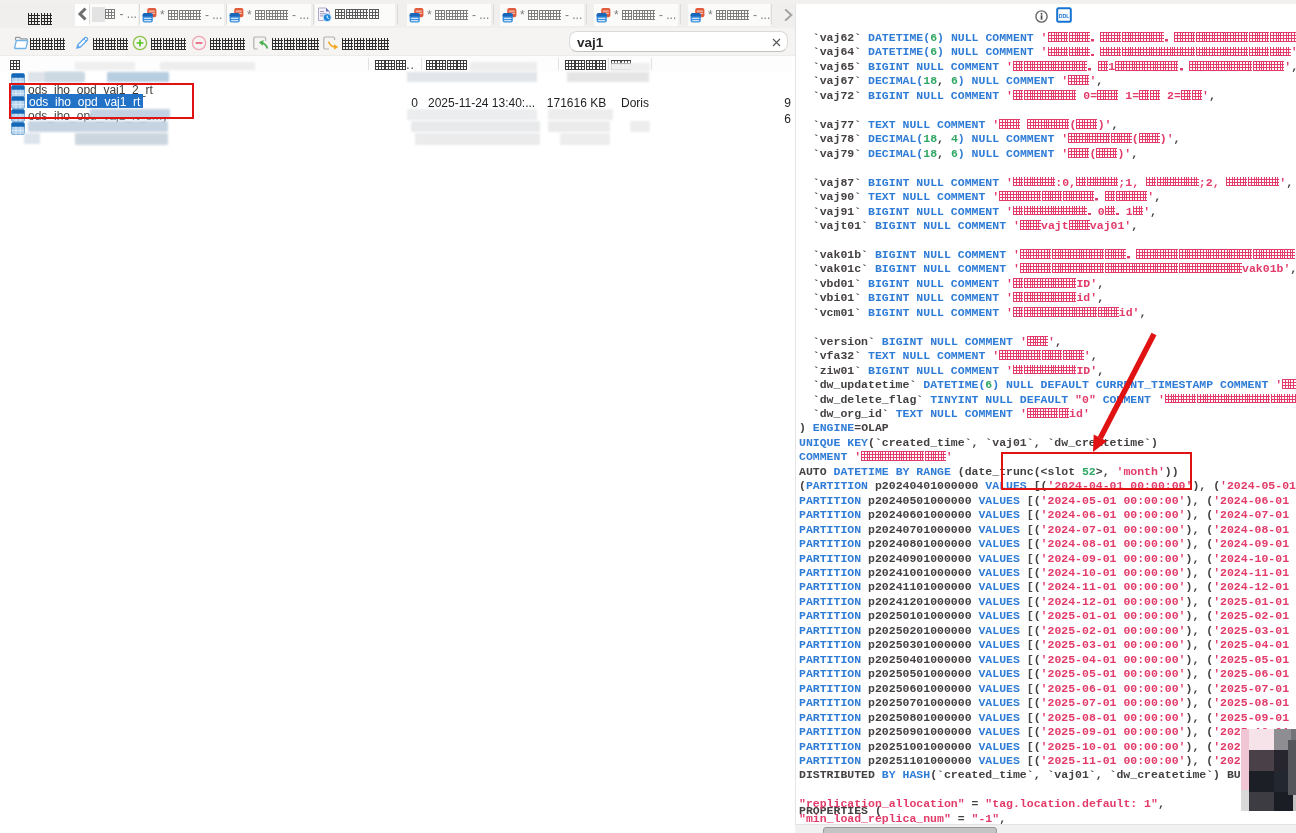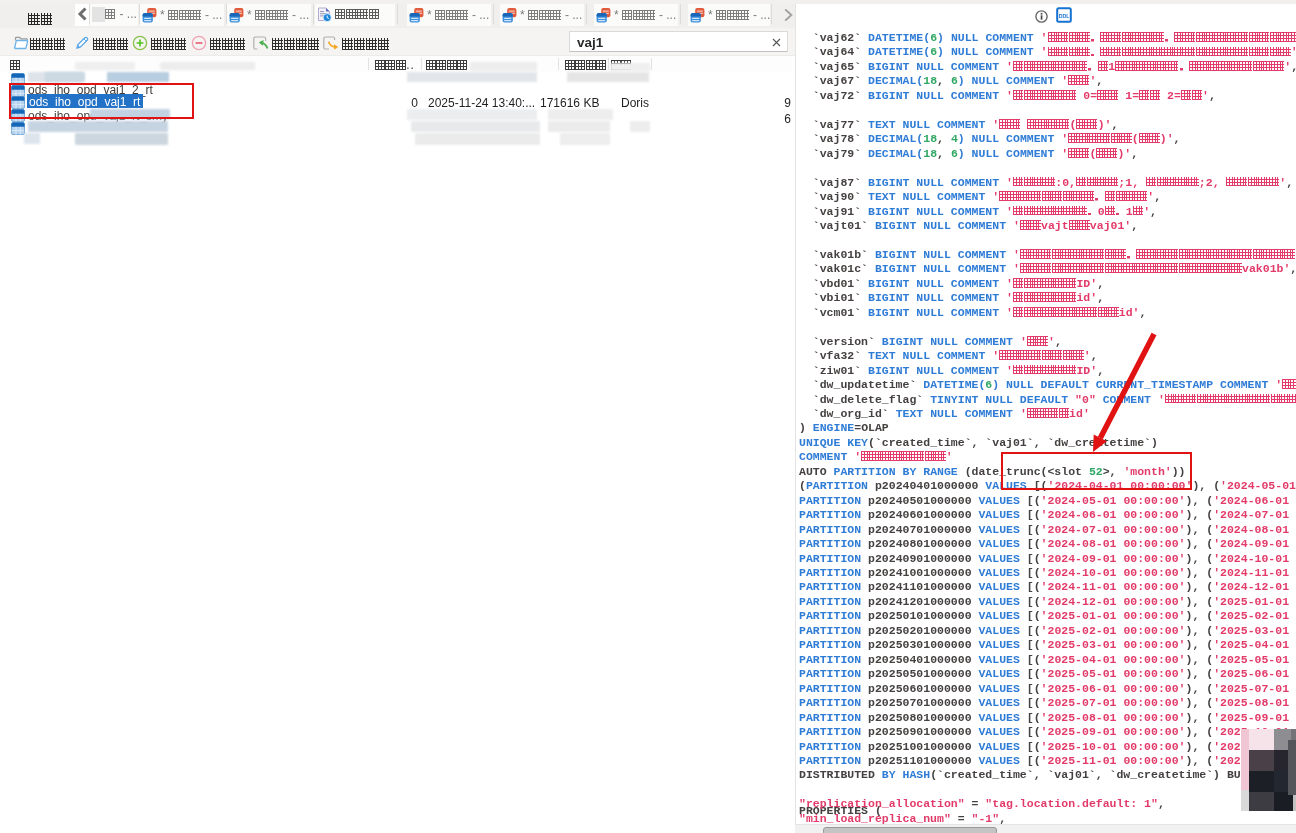--- a/index.html
+++ b/index.html
@@ -19,21 +19,21 @@
   background:repeating-linear-gradient(90deg,currentColor 0 1px,transparent 1px 3px),
              repeating-linear-gradient(0deg,currentColor 0 1px,transparent 1px 3px); }
 
 .toolbar { position:absolute; left:0; top:28px; width:796px; height:28px; background:#f5f4f2; border-bottom:1px solid #ececea; }
 .titem { position:absolute; top:6px; white-space:nowrap; color:#2b2b2b; }
 .tl i { margin-right:0.7px; }
 .ct { display:inline-block; width:11.3px; height:11.5px; vertical-align:-1.5px; color:#2e2e2e;
   background:repeating-linear-gradient(90deg,currentColor 0 1.1px,transparent 1.1px 3px),
              repeating-linear-gradient(0deg,currentColor 0 1.1px,transparent 1.1px 3px); }
 .sbox { position:absolute; left:569px; top:3px; width:219px; height:21px; background:#fff;
-  border:1px solid #dadada; border-bottom-color:#c2c2c2; border-radius:0; }
+  border:1px solid #dadada; border-bottom-color:#c2c2c2; border-radius:8px; }
 .stext { position:absolute; left:7px; top:3px; font-size:13.5px; font-weight:bold; color:#2a2a2a; }
 
 .lheader { position:absolute; left:0; top:56px; width:792px; height:16px; background:#fdfdfd;
   font-size:12px; color:#3c3c3c; }
 .hsep { position:absolute; top:2px; width:1px; height:12px; background:#e2e2e2; }
 .cs12 { display:inline-block; width:9.9px; height:10px; margin-right:0.5px; vertical-align:-1px;
   background:repeating-linear-gradient(90deg,currentColor 0 1px,transparent 1px 3px),
              repeating-linear-gradient(0deg,currentColor 0 1px,transparent 1px 3px); }
 .rname { position:absolute; font-size:12px; white-space:pre; }
 .rtxt { position:absolute; font-size:12px; color:#1f1f1f; white-space:pre; }
@@ -209,21 +209,21 @@
 <div class="rname" style="left:28px;top:82.5px;color:#403a33">ods_iho_opd_vaj1_2_rt</div>
 <div style="position:absolute;left:11px;top:95px"><svg width="14" height="13" viewBox="0 0 14 13">
 <rect x="0.5" y="0.5" width="13" height="12" rx="1.5" fill="#b5d3ee" stroke="#6ca3d4" stroke-width="0.9"></rect>
 <path d="M0.5 4.8 h13 v-2.8 a1.5 1.5 0 0 0 -1.5 -1.5 h-10 a1.5 1.5 0 0 0 -1.5 1.5 Z" fill="#1467b8"></path>
 <path d="M0.5 8.6 h13 M5 4.8 v8 M9.3 4.8 v8" stroke="#e6f1fa" stroke-width="0.7" fill="none"></path>
 </svg></div>
 <div style="position:absolute;left:27px;top:93.8px;width:116px;height:14.4px;background:#2272c8"></div>
 <div class="rname" style="left:29px;top:94.8px;color:#fff">ods_iho_opd_vaj1_rt</div>
 <div class="rtxt" style="left:403px;top:95.5px;width:15px;text-align:right">0</div>
 <div class="rtxt" style="left:428px;top:95.5px">2025-11-24 13:40:...</div>
-<div class="rtxt" style="left:540px;top:95.5px;width:73px;text-align:left">171616 KB</div>
+<div class="rtxt" style="left:540px;top:95.5px;width:73px;text-align:center">171616 KB</div>
 <div class="rtxt" style="left:621px;top:95.5px">Doris</div>
 <div class="rtxt" style="left:770px;top:95.5px;width:21px;text-align:right">9</div>
 <div style="position:absolute;left:11px;top:108px"><svg width="14" height="13" viewBox="0 0 14 13">
 <rect x="0.5" y="0.5" width="13" height="12" rx="1.5" fill="#b5d3ee" stroke="#6ca3d4" stroke-width="0.9"></rect>
 <path d="M0.5 4.8 h13 v-2.8 a1.5 1.5 0 0 0 -1.5 -1.5 h-10 a1.5 1.5 0 0 0 -1.5 1.5 Z" fill="#1467b8"></path>
 <path d="M0.5 8.6 h13 M5 4.8 v8 M9.3 4.8 v8" stroke="#e6f1fa" stroke-width="0.7" fill="none"></path>
 </svg></div>
 <div class="rname" style="left:28px;top:108.5px;color:#4a4440">ods_iho_opd_vaj1_rt_smy</div>
 <div class="cen" style="left:90px;top:109px;width:80px;height:10px;background:#c2d2e2;border-radius:1px;filter:blur(1.2px)"></div>
 <div class="cen" style="left:407px;top:109px;width:130px;height:11px;background:#ebedef;border-radius:1px;filter:blur(1.2px)"></div>
@@ -262,21 +262,21 @@
 <div class="dl" style="top:305.74px"><b class="p">  </b><b class="p">`vcm01`</b><b class="p"> </b><b class="k">BIGINT</b><b class="p"> </b><b class="k">NULL COMMENT</b><b class="p"> </b><b class="s">'<i class="cm"></i><i class="cm"></i><i class="cm"></i><i class="cm"></i><i class="cm"></i><i class="cm"></i><i class="cm"></i><i class="cm"></i><i class="cm"></i><i class="cm"></i>id'</b><b class="p">,</b></div>
 <div class="dl" style="top:334.66px"><b class="p">  </b><b class="p">`version`</b><b class="p"> </b><b class="k">BIGINT</b><b class="p"> </b><b class="k">NULL COMMENT</b><b class="p"> </b><b class="s">'<i class="cm"></i><i class="cm"></i>'</b><b class="p">,</b></div>
 <div class="dl" style="top:349.12px"><b class="p">  </b><b class="p">`vfa32`</b><b class="p"> </b><b class="k">TEXT</b><b class="p"> </b><b class="k">NULL COMMENT</b><b class="p"> </b><b class="s">'<i class="cm"></i><i class="cm"></i><i class="cm"></i><i class="cm"></i><i class="cm"></i><i class="cm"></i><i class="cm"></i><i class="cm"></i>'</b><b class="p">,</b></div>
 <div class="dl" style="top:363.58px"><b class="p">  </b><b class="p">`ziw01`</b><b class="p"> </b><b class="k">BIGINT</b><b class="p"> </b><b class="k">NULL COMMENT</b><b class="p"> </b><b class="s">'<i class="cm"></i><i class="cm"></i><i class="cm"></i><i class="cm"></i><i class="cm"></i><i class="cm"></i>ID'</b><b class="p">,</b></div>
 <div class="dl" style="top:378.04px"><b class="p">  `dw_updatetime` </b><b class="k">DATETIME(</b><b class="n">6</b><b class="k">)</b><b class="p"> </b><b class="k">NULL DEFAULT CURRENT_TIMESTAMP COMMENT</b><b class="p"> </b><b class="s">'<i class="cm"></i><i class="cm"></i>'</b></div>
 <div class="dl" style="top:392.50px"><b class="p">  `dw_delete_flag` </b><b class="k">TINYINT</b><b class="p"> </b><b class="k">NULL DEFAULT</b><b class="p"> </b><b class="s">"0"</b><b class="p"> </b><b class="k">COMMENT</b><b class="p"> </b><b class="s">'<i class="cm"></i><i class="cm"></i><i class="cm"></i><i class="cm"></i><i class="cm"></i><i class="cm"></i><i class="cm"></i><i class="cm"></i><i class="cm"></i><i class="cm"></i><i class="cm"></i><i class="cm"></i><i class="cm"></i>'</b></div>
 <div class="dl" style="top:406.96px"><b class="p">  `dw_org_id` </b><b class="k">TEXT</b><b class="p"> </b><b class="k">NULL COMMENT</b><b class="p"> </b><b class="s">'<i class="cm"></i><i class="cm"></i><i class="cm"></i><i class="cm"></i>id'</b></div>
 <div class="dl" style="top:421.42px"><b class="p">) </b><b class="k">ENGINE</b><b class="p">=OLAP</b></div>
 <div class="dl" style="top:435.88px"><b class="k">UNIQUE KEY</b><b class="p">(`created_time`, `vaj01`, `dw_createtime`)</b></div>
 <div class="dl" style="top:450.34px"><b class="k">COMMENT</b><b class="p"> </b><b class="s">'<i class="cm"></i><i class="cm"></i><i class="cm"></i><i class="cm"></i><i class="cm"></i><i class="cm"></i><i class="cm"></i><i class="cm"></i>'</b></div>
-<div class="dl" style="top:464.80px"><b class="p">AUTO </b><b class="k">PARTITION BY RANGE</b><b class="p"> (date_trunc(&lt;slot </b><b class="n">52</b><b class="p">&gt;, </b><b class="s">'month'</b><b class="p">))</b></div>
+<div class="dl" style="top:464.80px"><b class="p">AUTO </b><b class="k">DATETIME BY RANGE</b><b class="p"> (date_trunc(&lt;slot </b><b class="n">52</b><b class="p">&gt;, </b><b class="s">'month'</b><b class="p">))</b></div>
 <div class="dl" style="top:479.26px"><b class="p">(</b><b class="k">PARTITION</b><b class="p"> p20240401000000 </b><b class="k">VALUES</b><b class="p"> [(</b><b class="s">'2024-04-01 00:00:00'</b><b class="p">), (</b><b class="s">'2024-05-01 00:00:00'</b></div>
 <div class="dl" style="top:493.72px"><b class="k">PARTITION</b><b class="p"> p20240501000000 </b><b class="k">VALUES</b><b class="p"> [(</b><b class="s">'2024-05-01 00:00:00'</b><b class="p">), (</b><b class="s">'2024-06-01 00:00:00'</b></div>
 <div class="dl" style="top:508.18px"><b class="k">PARTITION</b><b class="p"> p20240601000000 </b><b class="k">VALUES</b><b class="p"> [(</b><b class="s">'2024-06-01 00:00:00'</b><b class="p">), (</b><b class="s">'2024-07-01 00:00:00'</b></div>
 <div class="dl" style="top:522.64px"><b class="k">PARTITION</b><b class="p"> p20240701000000 </b><b class="k">VALUES</b><b class="p"> [(</b><b class="s">'2024-07-01 00:00:00'</b><b class="p">), (</b><b class="s">'2024-08-01 00:00:00'</b></div>
 <div class="dl" style="top:537.10px"><b class="k">PARTITION</b><b class="p"> p20240801000000 </b><b class="k">VALUES</b><b class="p"> [(</b><b class="s">'2024-08-01 00:00:00'</b><b class="p">), (</b><b class="s">'2024-09-01 00:00:00'</b></div>
 <div class="dl" style="top:551.56px"><b class="k">PARTITION</b><b class="p"> p20240901000000 </b><b class="k">VALUES</b><b class="p"> [(</b><b class="s">'2024-09-01 00:00:00'</b><b class="p">), (</b><b class="s">'2024-10-01 00:00:00'</b></div>
 <div class="dl" style="top:566.02px"><b class="k">PARTITION</b><b class="p"> p20241001000000 </b><b class="k">VALUES</b><b class="p"> [(</b><b class="s">'2024-10-01 00:00:00'</b><b class="p">), (</b><b class="s">'2024-11-01 00:00:00'</b></div>
 <div class="dl" style="top:580.48px"><b class="k">PARTITION</b><b class="p"> p20241101000000 </b><b class="k">VALUES</b><b class="p"> [(</b><b class="s">'2024-11-01 00:00:00'</b><b class="p">), (</b><b class="s">'2024-12-01 00:00:00'</b></div>
 <div class="dl" style="top:594.94px"><b class="k">PARTITION</b><b class="p"> p20241201000000 </b><b class="k">VALUES</b><b class="p"> [(</b><b class="s">'2024-12-01 00:00:00'</b><b class="p">), (</b><b class="s">'2025-01-01 00:00:00'</b></div>
 <div class="dl" style="top:609.40px"><b class="k">PARTITION</b><b class="p"> p20250101000000 </b><b class="k">VALUES</b><b class="p"> [(</b><b class="s">'2025-01-01 00:00:00'</b><b class="p">), (</b><b class="s">'2025-02-01 00:00:00'</b></div>

